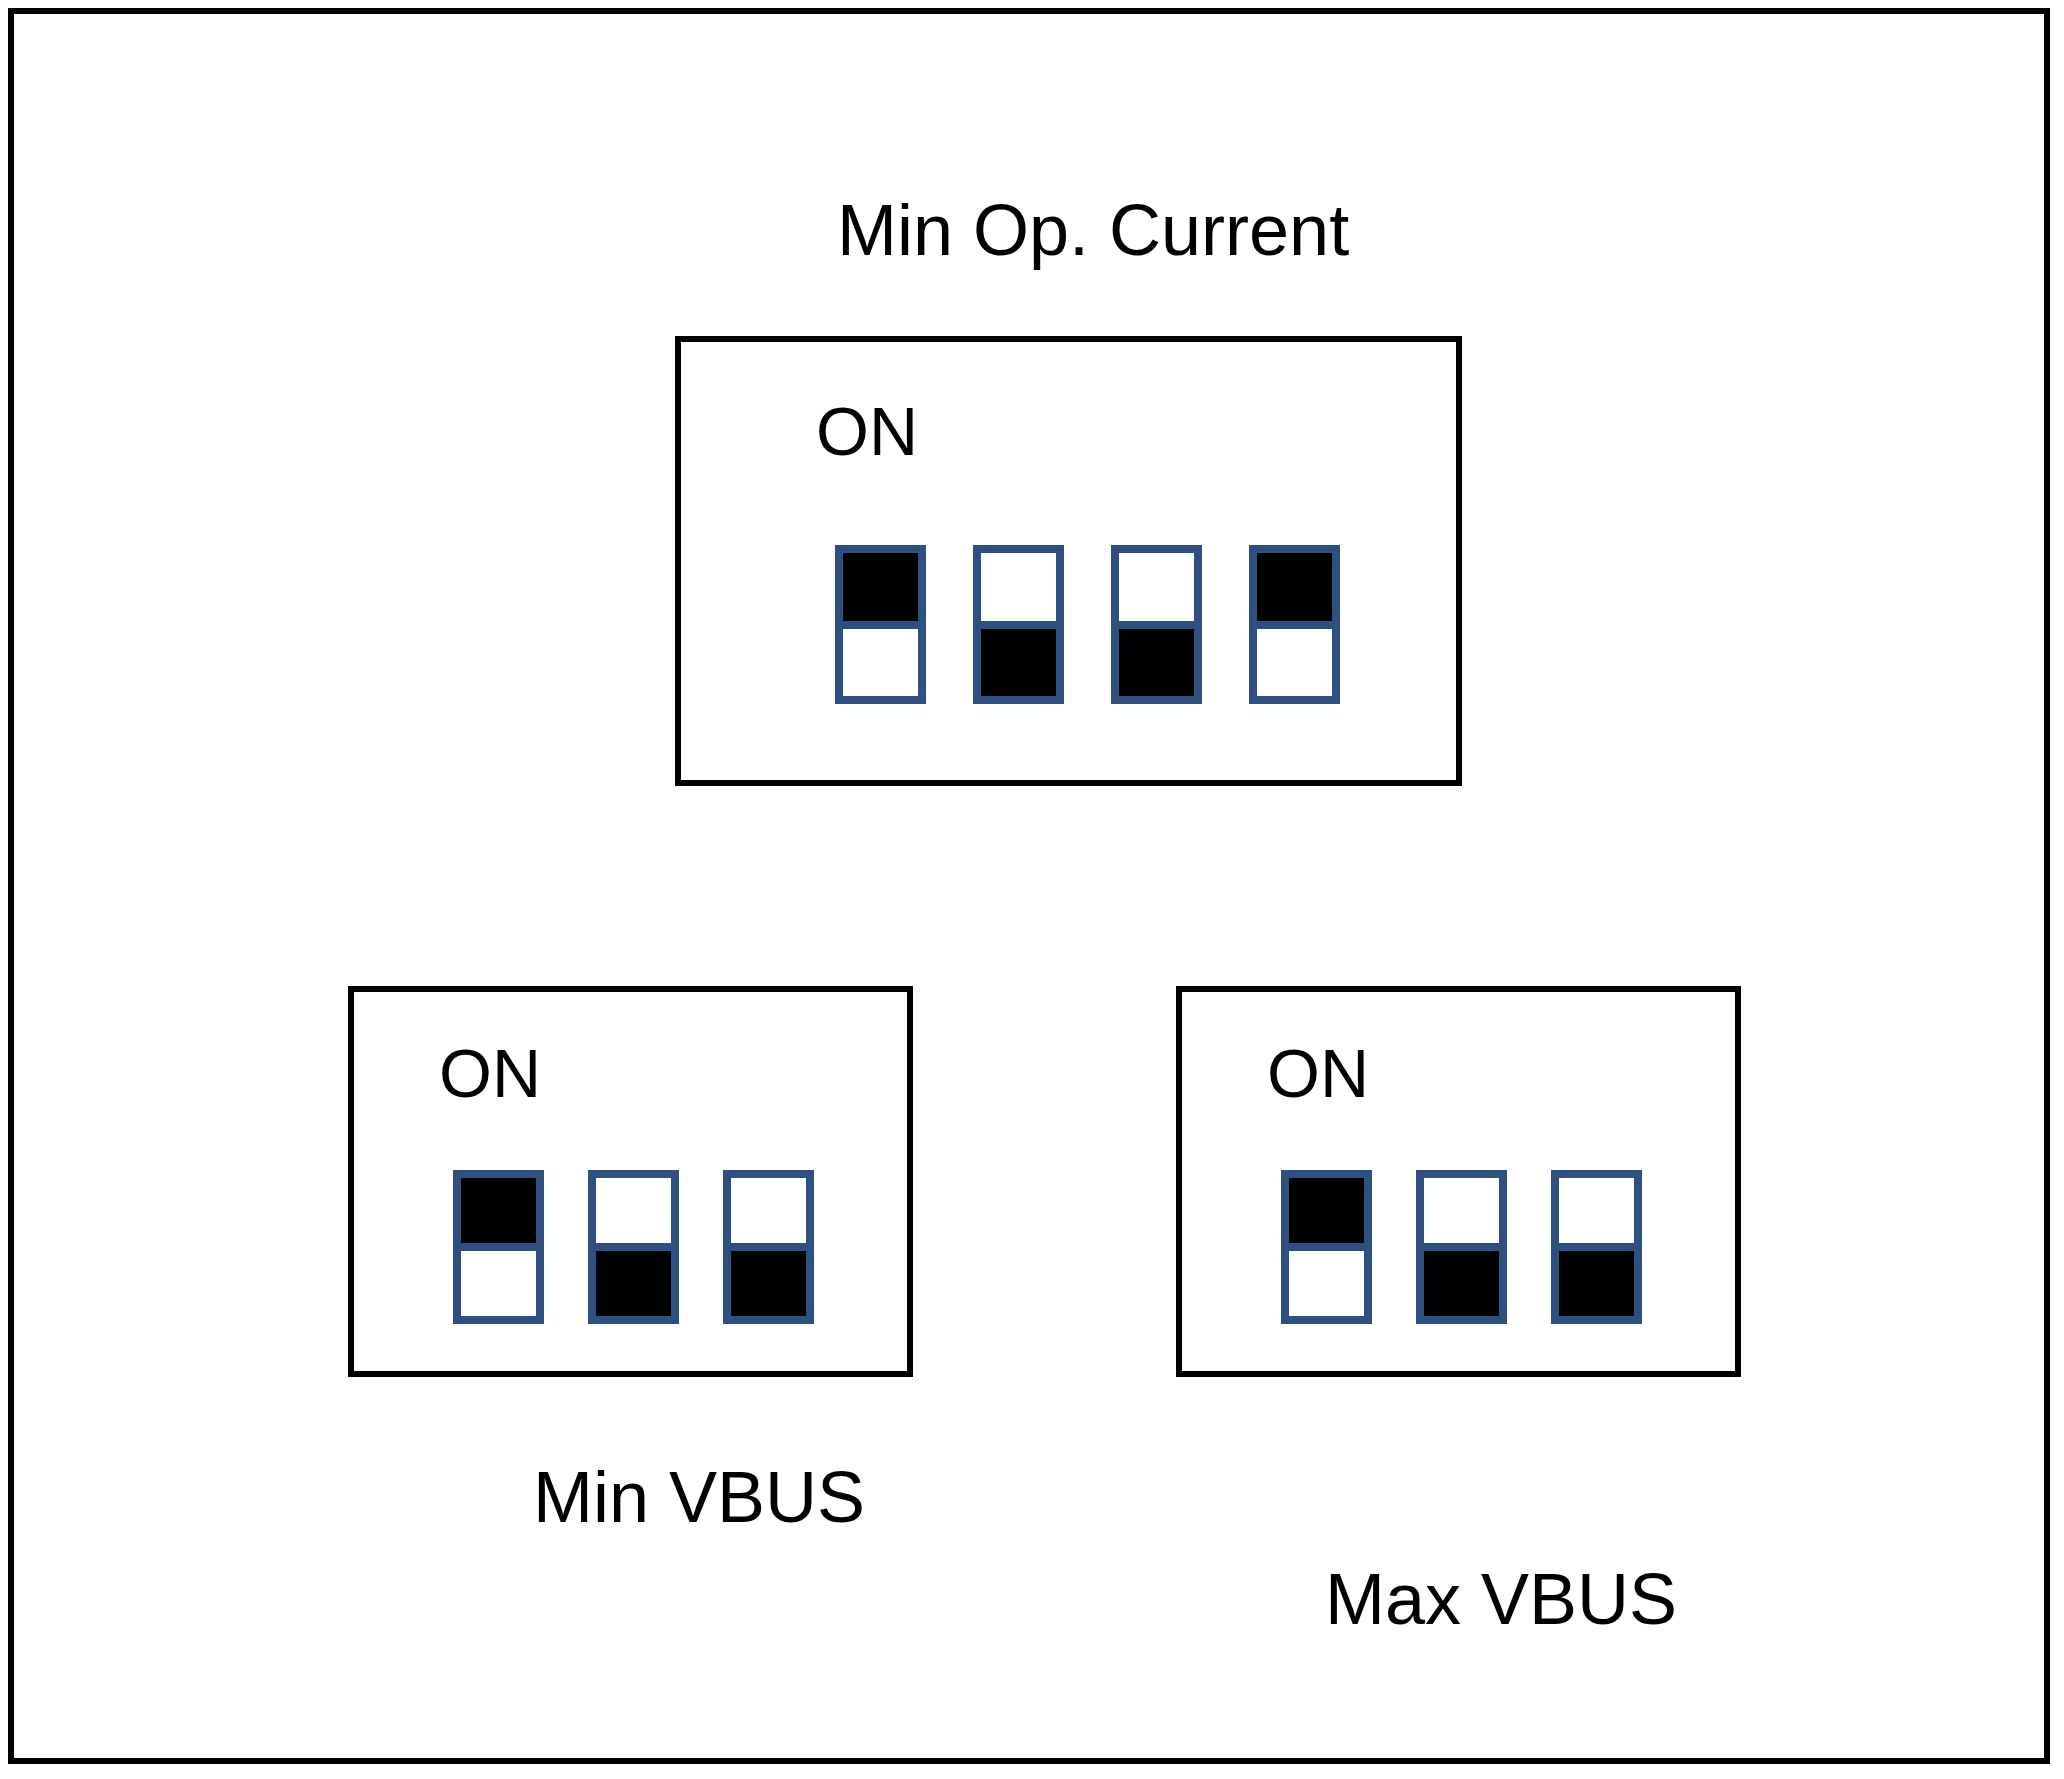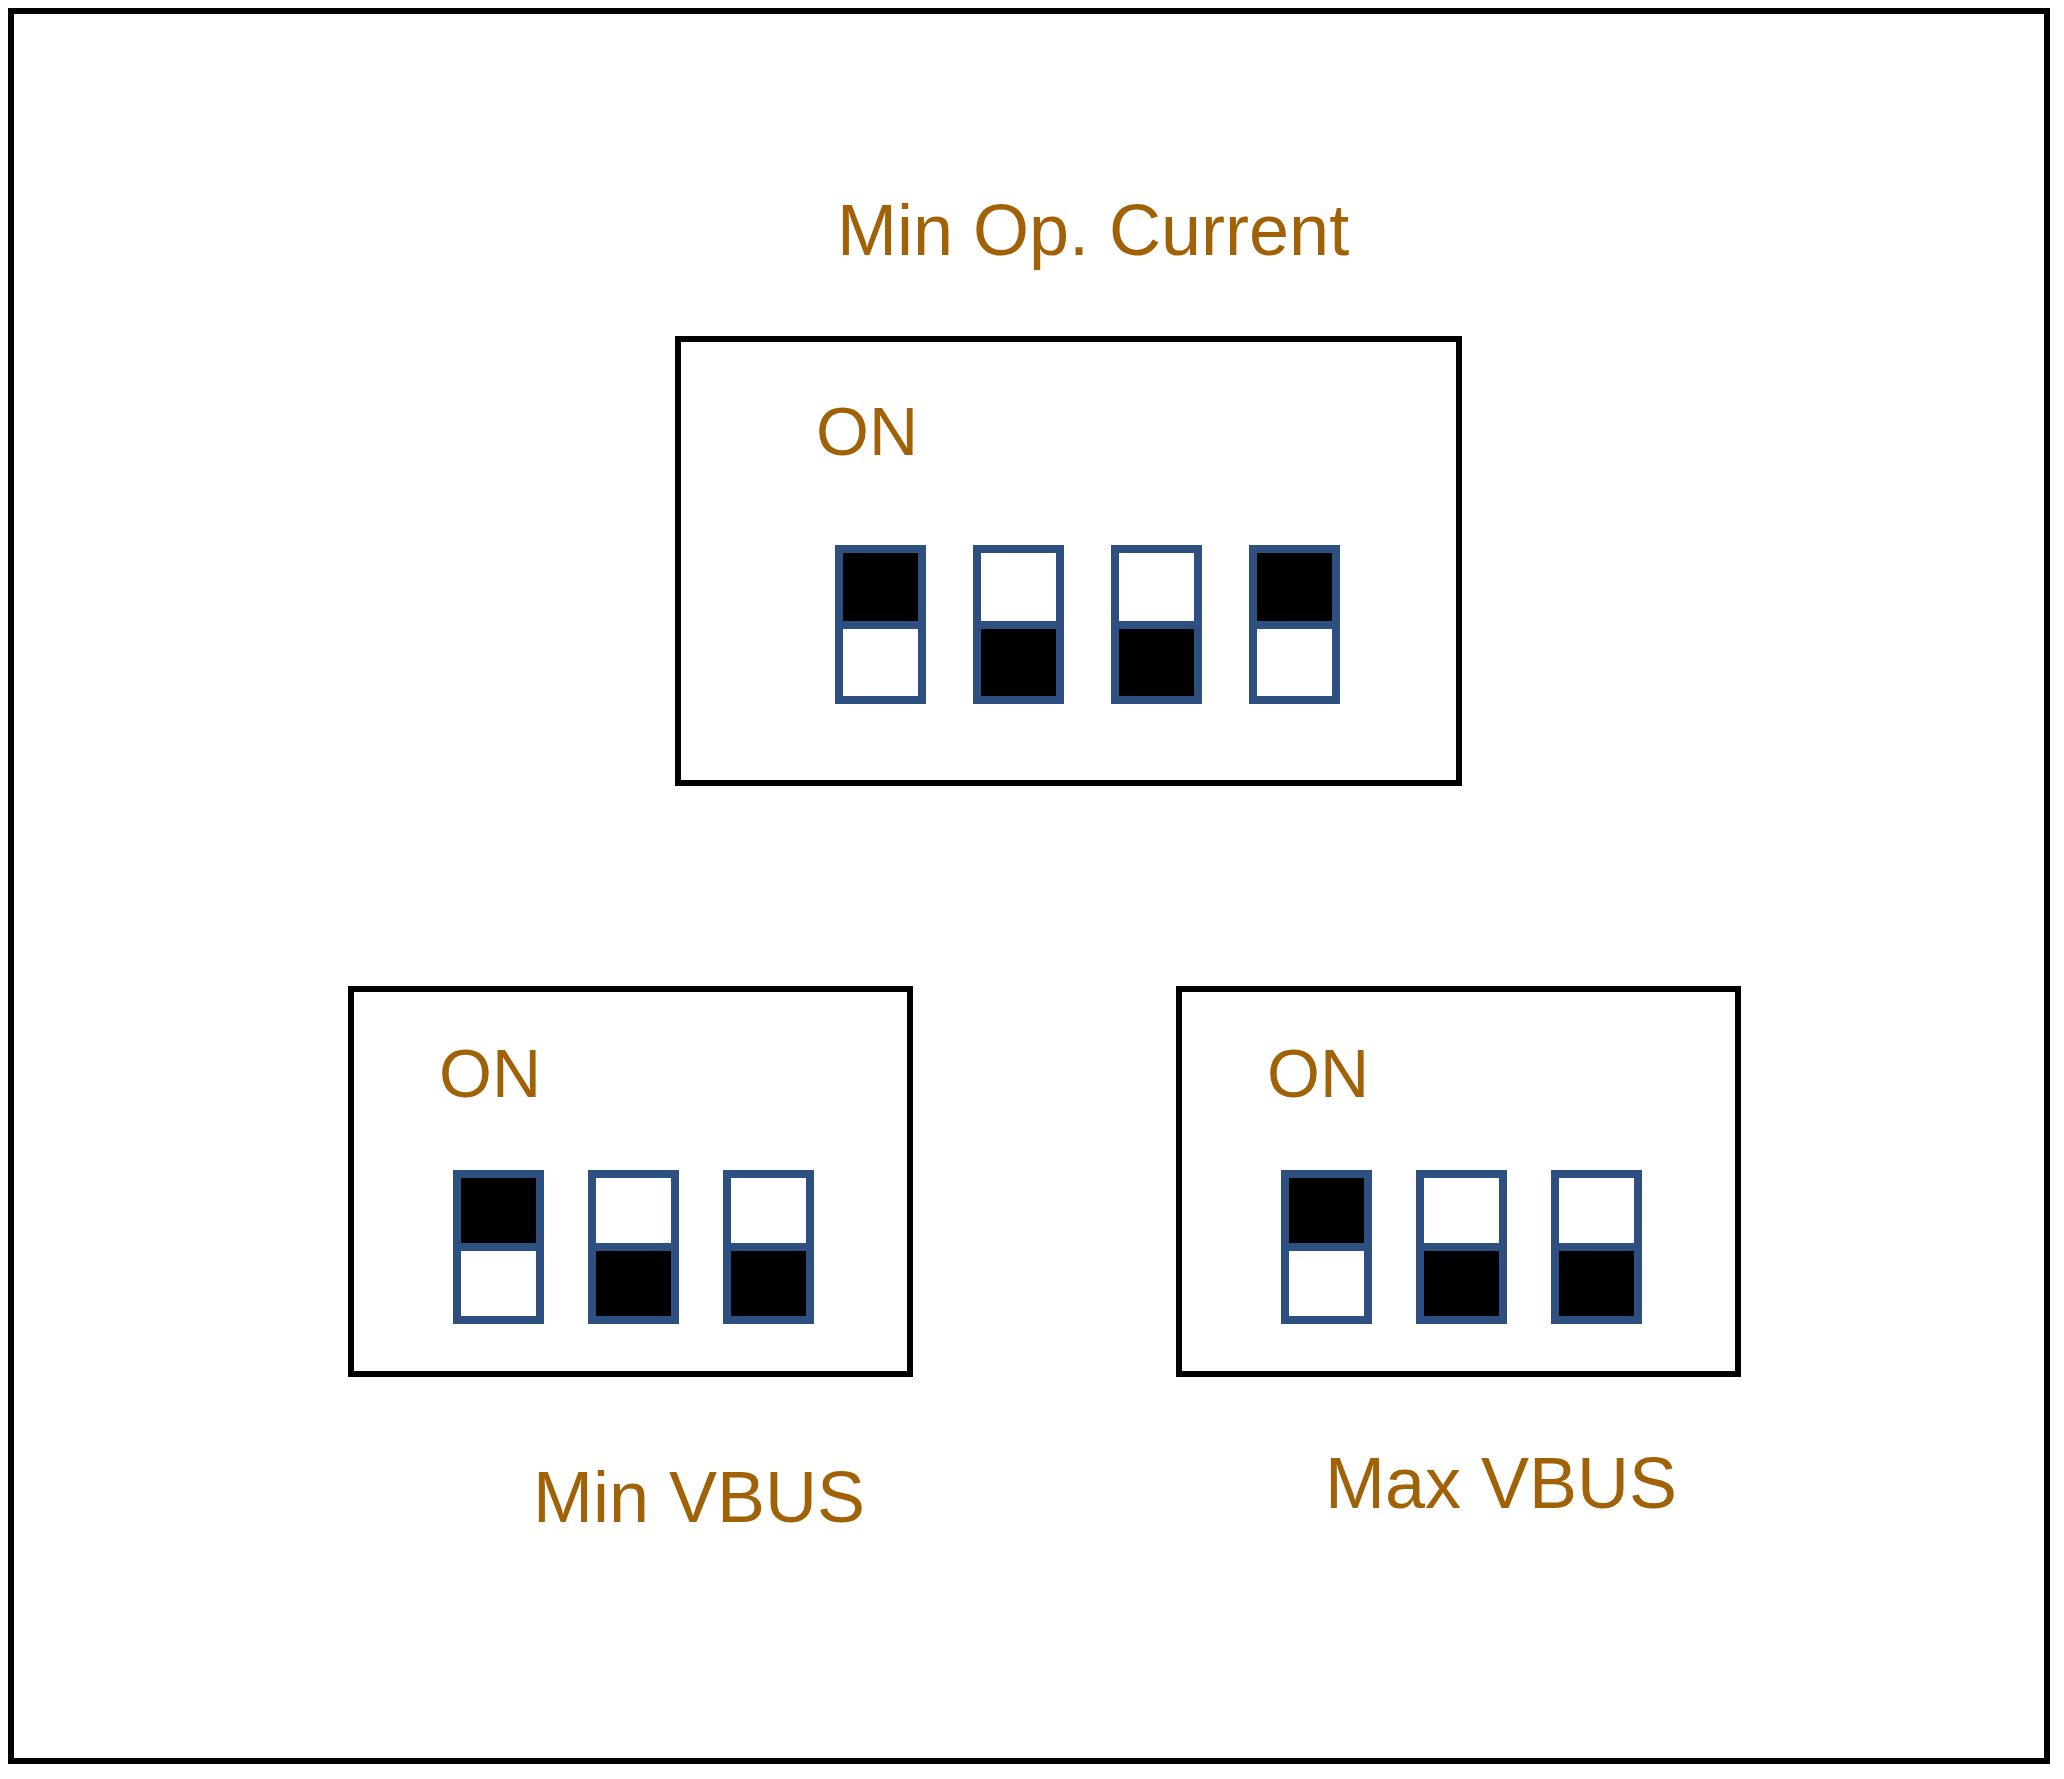--- a/index.html
+++ b/index.html
@@ -26,21 +26,21 @@
     top: 7.6px;
     width: 2042px;
     height: 1756px;
     border: 6.6px solid #000000;
     box-sizing: border-box;
   }
 
   
   .label {
     position: absolute;
-    color: #a16207;
+    color: #000000;
     white-space: nowrap;
     line-height: 1;
     text-align: right;
   }
 
   .title-text {
     font-size: 72px;
   }
 
   .side-text {
@@ -175,16 +175,16 @@
       </div>
 
       <div class="dip-switch" style="width:91px; height:154px;">
         <div class="dip-half top"></div>
         <div class="dip-half bottom filled"></div>
       </div>
 
     </div>
   </div>
 
-  <div class="label caption-text" style="left:1325px; top:1447px;">Max VBUS</div>
+  <div class="label caption-text" style="left:1325px; top:1563px;">Max VBUS</div>
 
 </div>
 
 
 </body></html>

